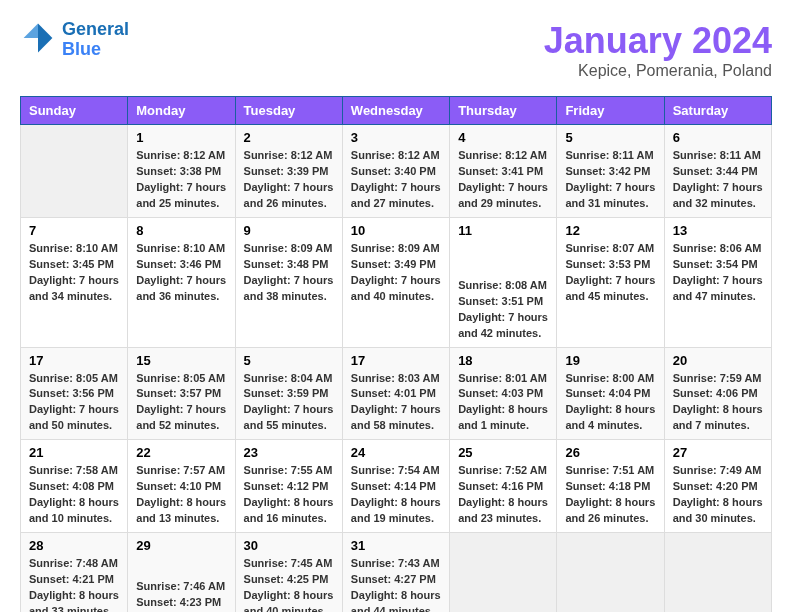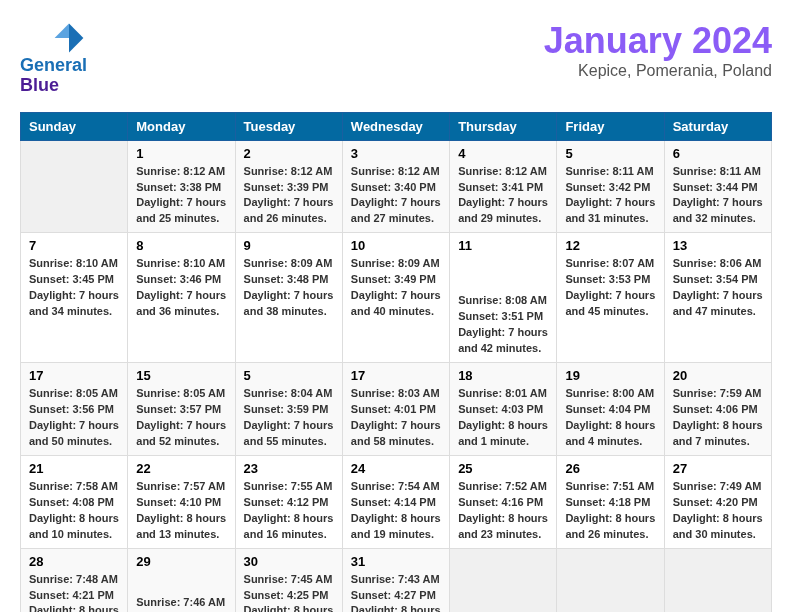--- a/index.html
+++ b/index.html
@@ -11,22 +11,22 @@
       padding: 20px;
     }
     .header-area {
       display: flex;
       justify-content: space-between;
       align-items: flex-start;
       margin-bottom: 16px;
     }
     .logo {
       display: flex;
-      align-items: flex-end;
-      flex-direction: column;
+      align-items: flex-start;
+      gap: 6px;
     }
     .logo-text {
       font-size: 18px;
       font-weight: bold;
       color: #333;
       line-height: 1.1;
     }
     .logo-text span {
       color: #1a6fb5;
     }
@@ -45,21 +45,21 @@
     .location {
       font-size: 16px;
       color: #555;
     }
     table {
       width: 100%;
       border-collapse: collapse;
       font-size: 11px;
     }
     thead tr th {
-      background-color: #0369a1;
+      background-color: #8b5cf6;
       color: #fff;
       padding: 6px 8px;
       text-align: left;
       font-size: 13px;
       font-weight: bold;
       border: 1px solid #1a5fa0;
     }
     tbody tr {
       border-bottom: 1px solid #ddd;
     }
@@ -96,21 +96,21 @@
 <body>
 
 <div class="header-area">
   <div class="logo">
     <svg class="logo-icon" viewBox="0 0 40 40">
       <polygon points="20,4 36,20 20,36" fill="#1a6fb5"></polygon>
       <polygon points="20,4 4,20 20,20" fill="#5ba3e0"></polygon>
     </svg>
     <div class="logo-text">
       <div><span>General</span></div>
-      <div><span style="color:#4c1d95">Blue</span></div>
+      <div><span style="color:#3b82f6">Blue</span></div>
     </div>
   </div>
   <div class="title-area">
     <div class="month-title">January 2024</div>
     <div class="location">Kepice, Pomerania, Poland</div>
   </div>
 </div>
 
 <table>
   <thead>

